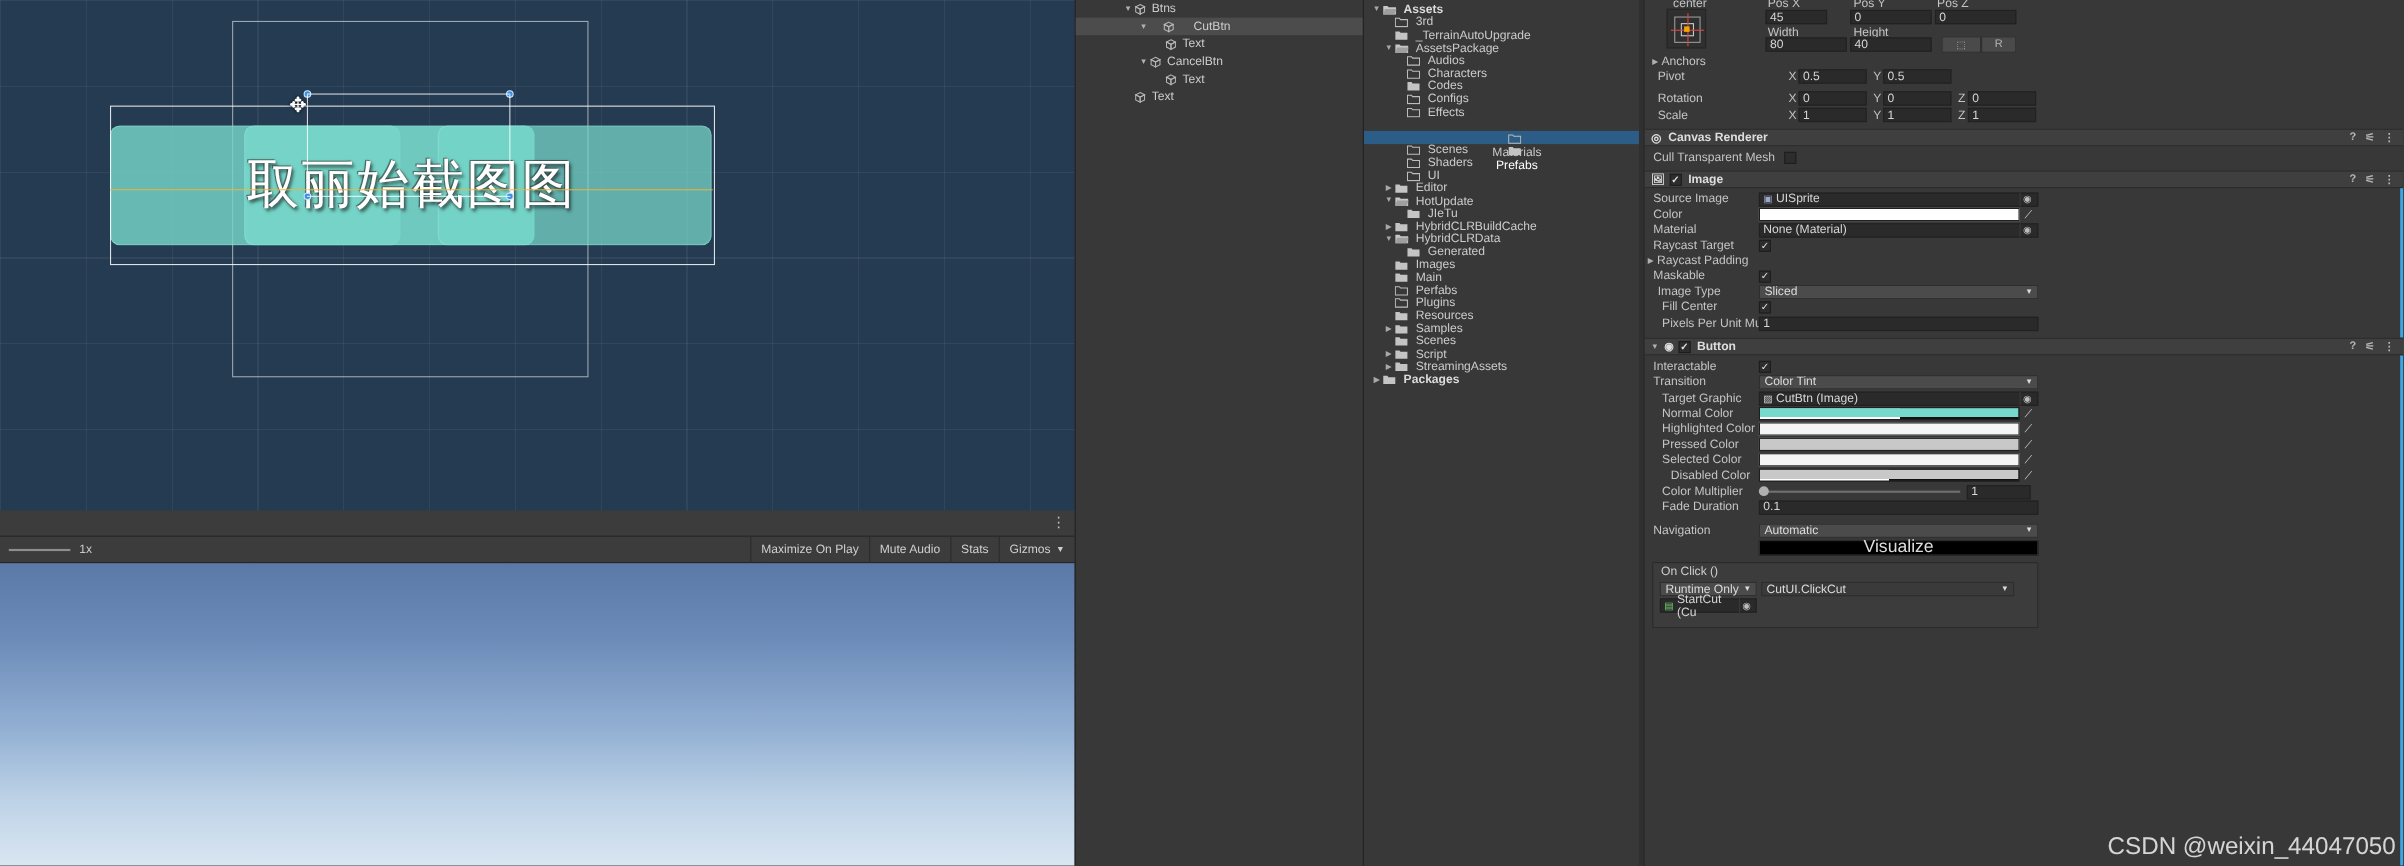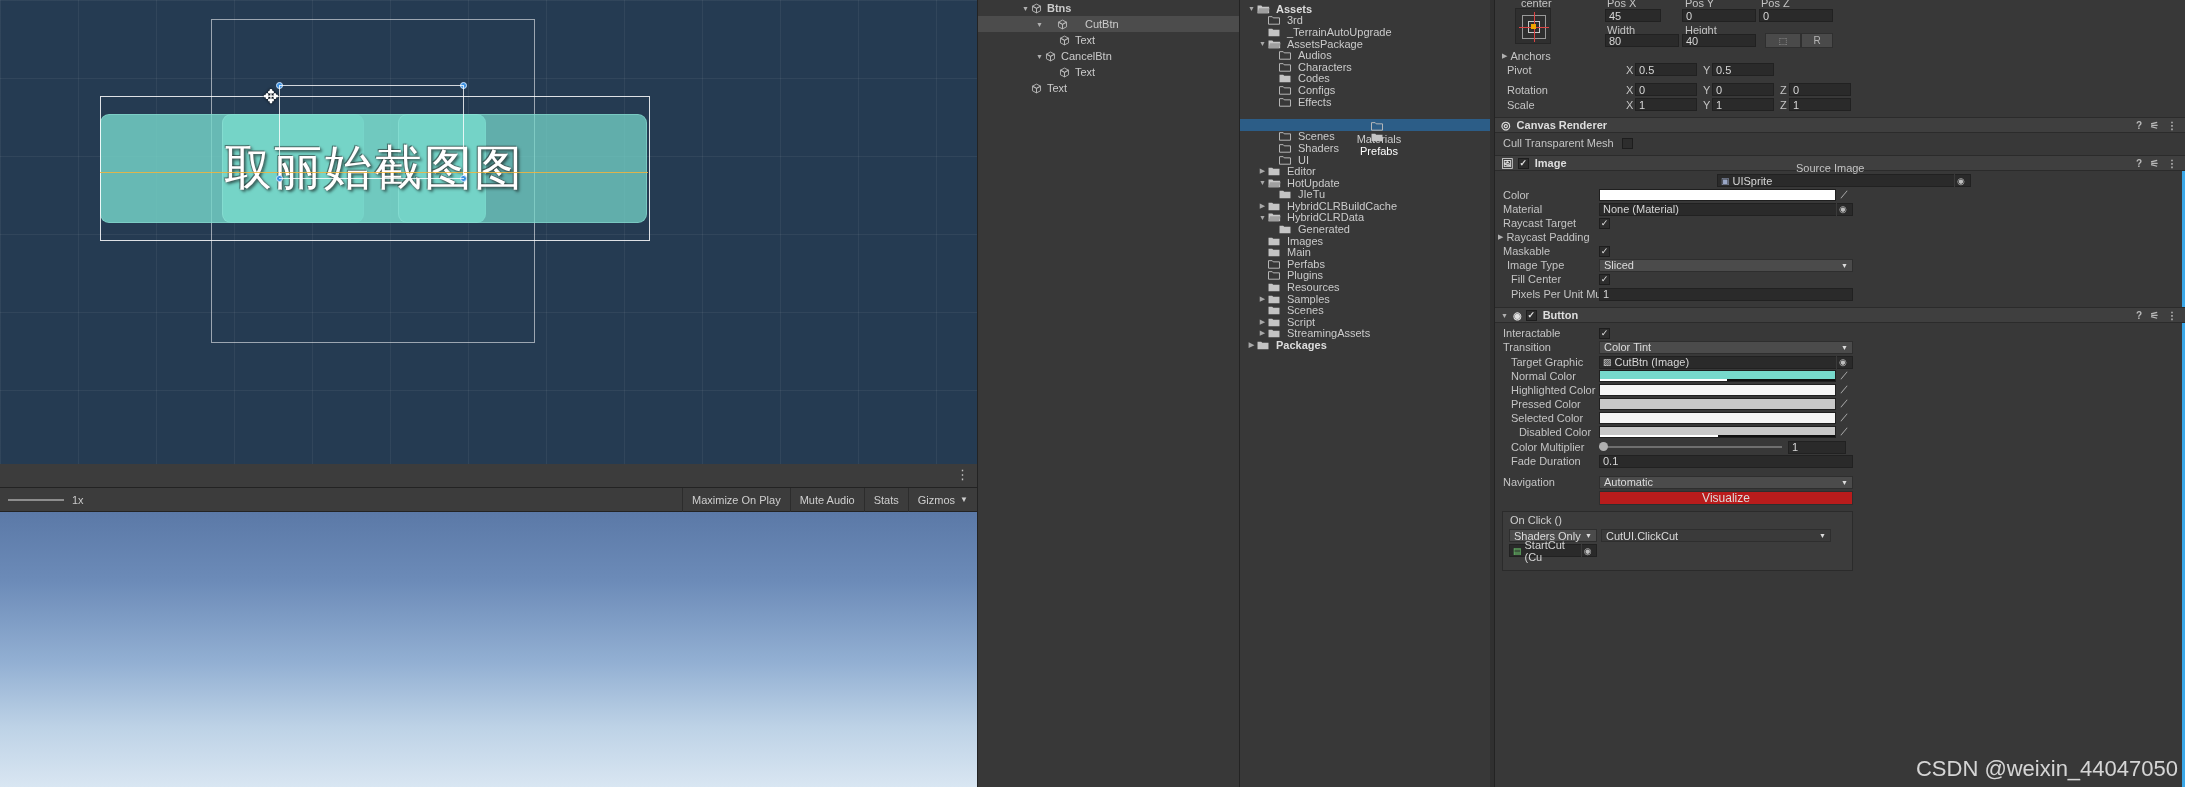--- a/index.html
+++ b/index.html
@@ -141,22 +141,22 @@
     background:#2a2a2a; border:1px solid #212121; height:13px; display:flex; align-items:center;
     padding:0 3px; color:#d6d6d6; font-size:11px; gap:3px;
   }
   .radius-btn { margin-left:auto; width:13px; height:13px; border-left:1px solid #3a3a3a;
                 display:flex; align-items:center; justify-content:center; color:#bdbdbd; font-size:9px;}
   .colorfield { height:12px; border:1px solid #1f1f1f; position:relative; }
   .eyedrop { width:12px; height:12px; display:flex; align-items:center; justify-content:center;
              color:#d2d2d2; font-size:10px; margin-left:2px; }
   .slider-track { height:2px; background:#6f6f6f; position:relative; }
   .slider-knob { position:absolute; left:0; top:-4px; width:9px; height:9px; border-radius:50%; background:#b0b0b0; }
-  .btn-wide { background:#b91c1c; border:1px solid #2e2e2e; height:14px; display:flex;
-              align-items:center; justify-content:center; color:#dcdcdc; font-size:12px; }
+  .btn-wide { background:#000000; border:1px solid #2e2e2e; height:14px; display:flex;
+              align-items:center; justify-content:center; color:#dcdcdc; font-size:16px; }
   .onclick-box { border:1px solid #2b2b2b; background:#3c3c3c; }
   .onclick-hdr { height:15px; display:flex; align-items:center; padding-left:7px; color:#cfcfcf; font-size:11px; }
   .watermark {
     position:absolute; right:7px; bottom:5px; color:#e3e3e3; font-size:22px; opacity:.92;
     font-family:"Liberation Sans", sans-serif; letter-spacing:0;
   }
   .anchor-preset {
     width:36px; height:36px; background:#2f2f2f; border:1px solid #262626; position:relative;
   }
   .ap-outer { position:absolute; left:6px; top:6px; width:24px; height:24px; border:1px solid #9a9a9a; }
@@ -218,21 +218,21 @@
         <span>Gizmos</span>
         <span class="tb-caret">▼</span>
       </div>
     </div>
 
     <div class="game-render"></div>
   </div>
 
   <div class="hierarchy">
     <div id="hierarchy-list">
-        <div class="h-row" style="padding-left: 42px; font-weight: bold;">
+        <div class="h-row" style="padding-left: 42px;">
           <span class="tri">▼</span>
           <span class="go-icon">
             <svg width="11" height="11" viewBox="0 0 12 12">
               <path d="M6 1.2 10.4 3.5 6 5.8 1.6 3.5Z" fill="none" stroke="#b9b9b9" stroke-width="1"></path>
               <path d="M1.6 3.5v5L6 10.8v-5Z" fill="none" stroke="#b9b9b9" stroke-width="1"></path>
               <path d="M10.4 3.5v5L6 10.8v-5Z" fill="none" stroke="#b9b9b9" stroke-width="1"></path>
             </svg>
           </span>
           <span>Btns</span>
         </div>
@@ -647,21 +647,21 @@
       <span style="margin-right:4px; font-size:10px;">🖼</span>
       <span class="cbox" style="margin-right:6px;">✓</span>
       <span>Image</span>
       <span class="hdr-icons">
         <span>?</span>
         <span>⚟</span>
         <span>⋮</span>
       </span>
     </div>
 
-    <div class="row" style="position:absolute; left:0; top:162px; width:100%;flex-direction:column;">
+    <div class="row" style="position:absolute; left:0; top:174px; width:100%;">
       <span class="lbl" style="width:96px;">Source Image</span>
       <span class="obj-field" style="width:254px;">
         <span style="color:#9aa7c7; font-size:9px;">▣</span>
         <span>UISprite</span>
         <span class="radius-btn">◉</span>
       </span>
     </div>
     <div class="row" style="position:absolute; left:0; top:188px; width:100%;">
       <span class="lbl" style="width:96px;">Color</span>
       <span class="colorfield" id="img-color" style="width: 237px; background: rgb(255, 255, 255);"></span>
@@ -778,21 +778,21 @@
         <span>Automatic</span>
         <span style="font-size:7px;">▼</span>
       </span>
     </div>
     <div class="btn-wide" style="position:absolute; left:104px; top:491px; width:254px;">Visualize</div>
 
     <div class="onclick-box" style="position:absolute; left:7px; top:511px; width:351px; height:60px;">
       <div class="onclick-hdr">On Click ()</div>
       <div style="display:flex; align-items:center; gap:4px; padding:2px 6px 0 6px;">
         <span class="dropdown" style="width:88px;">
-          <span>Shaders Only</span>
+          <span>Runtime Only</span>
           <span style="font-size:7px;">▼</span>
         </span>
         <span class="dropdown" style="width:230px; background:#3a3a3a;">
           <span>CutUI.ClickCut</span>
           <span style="font-size:7px;">▼</span>
         </span>
       </div>
       <div style="display:flex; align-items:center; padding:2px 6px 0 6px;">
         <span class="obj-field" style="width:88px;">
           <span style="color:#6fcf70; font-size:9px;">▤</span>

